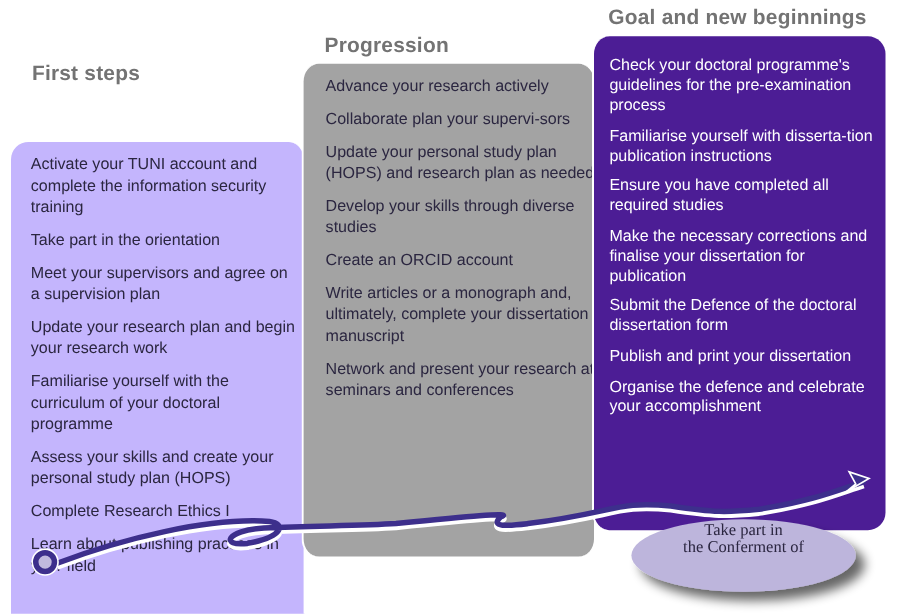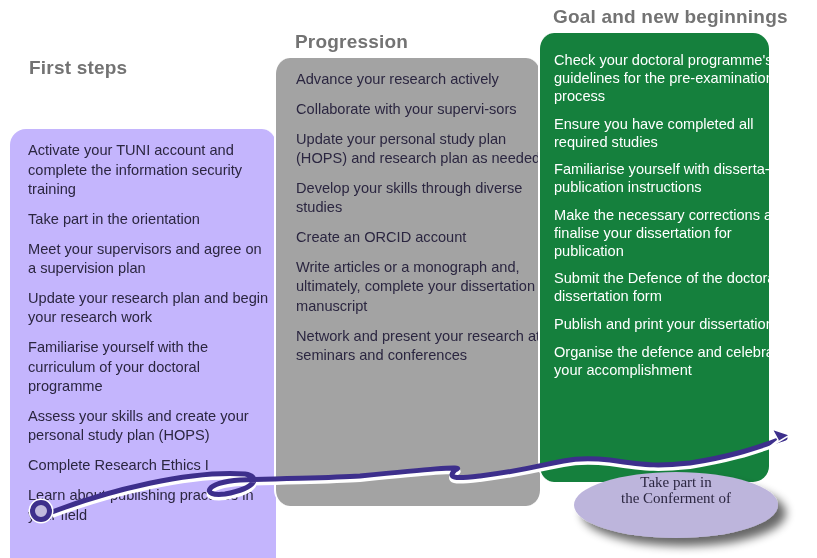--- a/index.html
+++ b/index.html
@@ -3,21 +3,21 @@
 <meta charset="utf-8">
 <style>
   html, body { margin: 0; padding: 0; background: #ffffff; }
   body { width: 817px; height: 558px; position: relative; overflow: hidden;
          font-family: "Liberation Sans", sans-serif; }
   .title { position: absolute; font-weight: bold; font-size: 19px; color: #737373;
            letter-spacing: 0.2px; white-space: nowrap; }
   .card { position: absolute; border-radius: 16px; box-sizing: border-box; }
   .card.c1 { left: 10px; top: 85px; width: 268px; height: 447px; background: #c4b5fd; border-right: 2px solid #ffffff; margin-top: 44px; }
   .card.c2 { left: 274px; top: 58px; width: 268px; height: 448px; background: #a3a3a3; border-left: 2px solid #ffffff; border-right: 2px solid #ffffff; }
-  .card.c3 { left: 538px; top: 33px; width: 231px; height: 449px; background: #15803d; border-left: 2px solid #ffffff; }
+  .card.c3 { left: 538px; top: 33px; width: 267px; height: 449px; background: #4c1d95; border-left: 2px solid #ffffff; }
   .list { position: absolute; margin: 0; padding: 0; list-style: none; font-size: 14.6px; line-height: 19.5px; }
   .list li { margin-bottom: 10.3px; }
   .c1 .list { left: 18px; top: 12px; width: 245px; color: #2b2640; }
   .c2 .list { left: 20px; top: 12px; width: 245px; color: #2b2640; }
   .c3 .list { left: 14px; top: 18px; width: 250px; color: #ffffff; line-height: 18px; }
   .c3 .list li { margin-bottom: 9.6px; }
   svg.path-layer { position: absolute; left: 0; top: 0; width: 817px; height: 558px; pointer-events: none; }
   .ellipse-label { position: absolute; left: 578px; top: 474px; width: 196px; text-align: center;
                    font-size: 15px; line-height: 16px; color: #2b2640; font-family: Liberation Serif, serif; }
 </style>
@@ -37,34 +37,34 @@
     <li>Familiarise yourself with the curriculum of your doctoral programme</li>
     <li>Assess your skills and create your personal study plan (HOPS)</li>
     <li>Complete Research Ethics I</li>
     <li>Learn about publishing practices in your field</li>
   </ul>
 </div>
 
 <div class="card c2">
   <ul class="list">
     <li>Advance your research actively</li>
-    <li>Collaborate with your supervi-sors</li>
+    <li>Collaborate plan your supervi-sors</li>
     <li>Update your personal study plan (HOPS) and research plan as needed</li>
     <li>Develop your skills through diverse studies</li>
     <li>Create an ORCID account</li>
     <li>Write articles or a monograph and, ultimately, complete your dissertation manuscript</li>
     <li>Network and present your research at seminars and conferences</li>
   </ul>
 </div>
 
 <div class="card c3">
   <ul class="list">
     <li>Check your doctoral programme's guidelines for the pre-examination process</li>
+    <li>Familiarise yourself with disserta-tion publication instructions</li>
     <li>Ensure you have completed all required studies</li>
-    <li>Familiarise yourself with disserta-tion publication instructions</li>
     <li>Make the necessary corrections and finalise your dissertation for publication</li>
     <li>Submit the Defence of the doctoral dissertation form</li>
     <li>Publish and print your dissertation</li>
     <li>Organise the defence and celebrate your accomplishment</li>
   </ul>
 </div>
 
 <svg class="path-layer" viewBox="0 0 817 558">
   <defs>
     <filter id="shadow" x="-30%" y="-30%" width="160%" height="180%">

